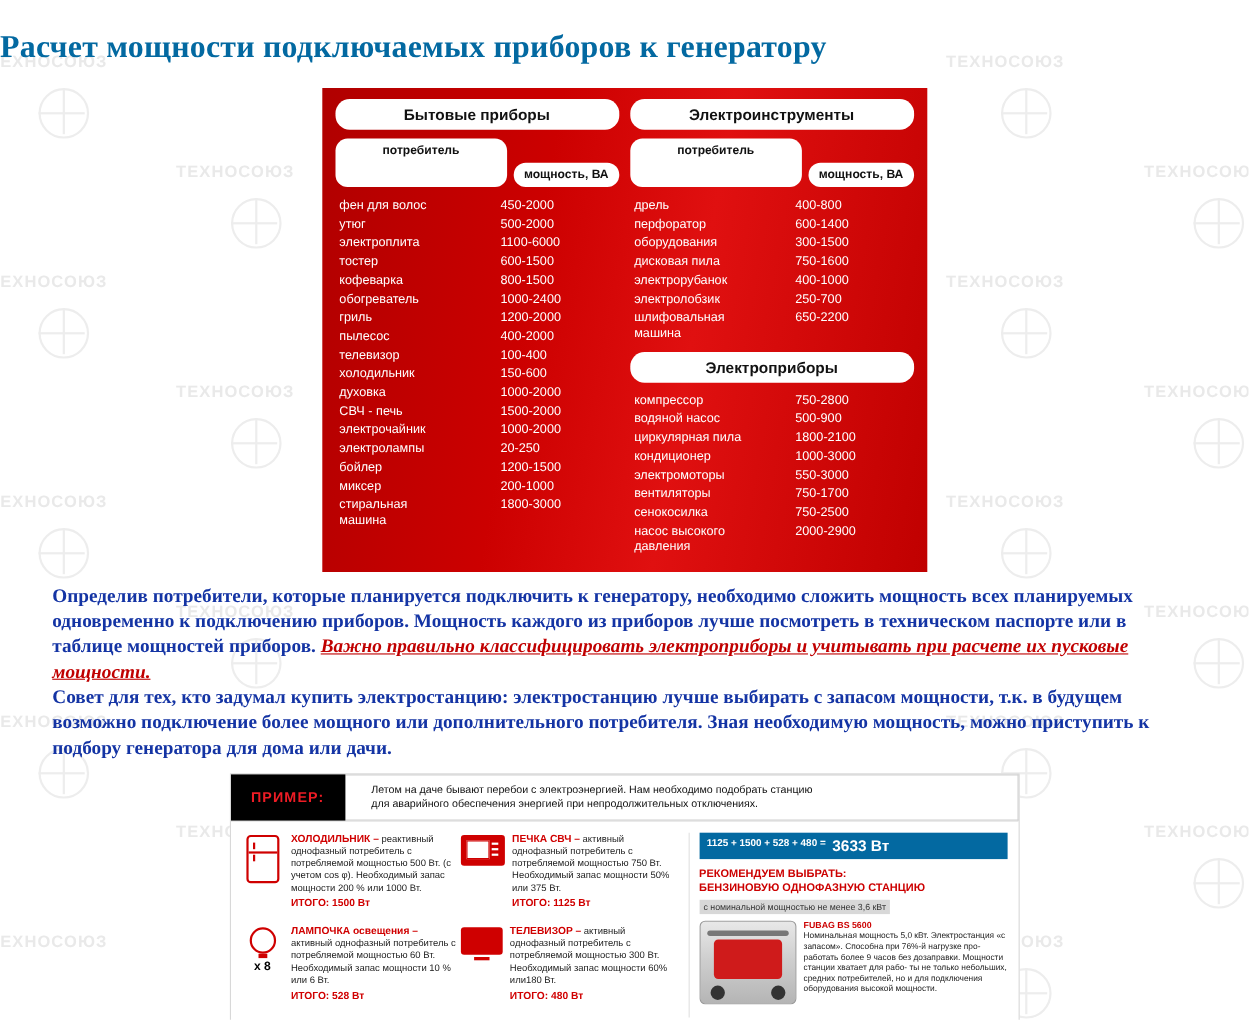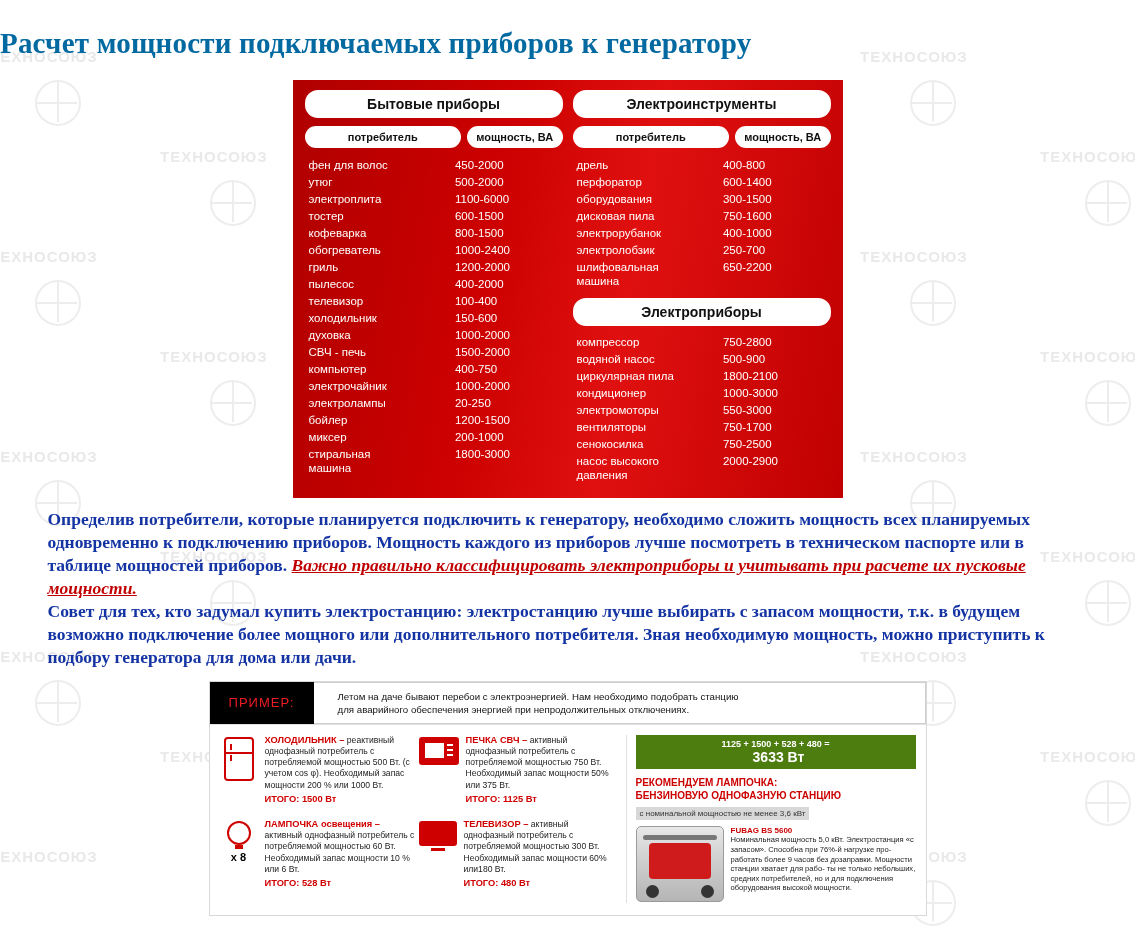--- a/index.html
+++ b/index.html
@@ -108,21 +108,21 @@
     background: #ffffff;
     border-radius: 11px;
     font-family: "Liberation Sans", sans-serif;
     font-size: 11px;
     font-weight: bold;
     color: #111;
     padding: 5px 6px;
     text-align: center;
   }
   .sub-pill.name { flex: 0 0 56%; }
-  .sub-pill.pwr  { flex: 1 1 auto; }
+  .sub-pill.pwr  { flex: 1 1 auto; margin-top: 22px; }
 
   .rows { font-family: "Liberation Sans", sans-serif; font-size: 11.5px; color: #fff; }
   .row {
     display: flex;
     line-height: 14px;
     padding: 1.5px 0;
   }
   .row .nm { flex: 0 0 56%; padding-left: 4px; box-sizing: border-box; }
   .row .pv { flex: 1 1 auto; padding-left: 6px; box-sizing: border-box; }
   .row .nm span.l2 { display: block; }
@@ -162,21 +162,21 @@
     align-items: stretch;
     border-bottom: 1px solid #e2e2e2;
   }
   .ex-head-left {
     background: #000;
     color: #fff;
     width: 104px;
     display: flex;
     align-items: center;
     justify-content: center;
-    font-weight: normal;
+    font-weight: bold;
     font-size: 13px;
     letter-spacing: 1px;
     position: relative;
   }
   .ex-head-left .lbl { color: #ee1c25; }
   .ex-head-right {
     flex: 1;
     padding: 7px 10px 7px 24px;
     font-size: 9.7px;
     line-height: 13px;
@@ -228,28 +228,27 @@
     display: block;
     margin-top: 3px;
   }
   .ex-right {
     flex: 1 1 auto;
     border-left: 1px solid #e0e0e0;
     padding-left: 9px;
   }
   .sum-bar {
     display: flex;
-    align-items: center;
-    background: #4d7c0f;
+    align-items: flex-start;
+    background: #0369a1;
     color: #fff;
     font-size: 10px;
     font-weight: bold;
     padding: 4px 7px;
     margin-bottom: 7px;
-    flex-direction: column;
   }
   .sum-bar .eq { font-size: 9px; font-weight: bold; }
   .sum-bar .tot { font-size: 14px; margin-left: 6px; }
   .rec-title {
     color: #cc0000;
     font-weight: bold;
     font-size: 10px;
     line-height: 13px;
   }
   .rec-sub {
@@ -427,24 +426,20 @@
           </div>
         <div class="row">
             <div class="nm">духовка</div>
             <div class="pv">1000-2000</div>
           </div>
         <div class="row">
             <div class="nm">СВЧ - печь</div>
             <div class="pv">1500-2000</div>
           </div>
         <div class="row">
-            <div class="nm">компьютер</div>
-            <div class="pv">400-750</div>
-          </div>
-        <div class="row">
             <div class="nm">электрочайник</div>
             <div class="pv">1000-2000</div>
           </div>
         <div class="row">
             <div class="nm">электролампы</div>
             <div class="pv">20-250</div>
           </div>
         <div class="row">
             <div class="nm">бойлер</div>
             <div class="pv">1200-1500</div>
@@ -616,21 +611,21 @@
 
       </div>
     </div>
 
     <div class="ex-right">
       <div class="sum-bar">
         <span class="eq">1125 + 1500 + 528 + 480 =</span>
         <span class="tot">3633 Вт</span>
       </div>
       <div class="rec-title">
-        <div>РЕКОМЕНДУЕМ ЛАМПОЧКА:</div>
+        <div>РЕКОМЕНДУЕМ ВЫБРАТЬ:</div>
         <div>БЕНЗИНОВУЮ ОДНОФАЗНУЮ СТАНЦИЮ</div>
       </div>
       <div class="rec-sub">с номинальной мощностью не менее 3,6 кВт</div>
       <div class="gen-wrap">
         <div class="ic-gen">
           <div class="bar"></div>
           <div class="body"></div>
           <div class="wheel l"></div>
           <div class="wheel r"></div>
         </div>

